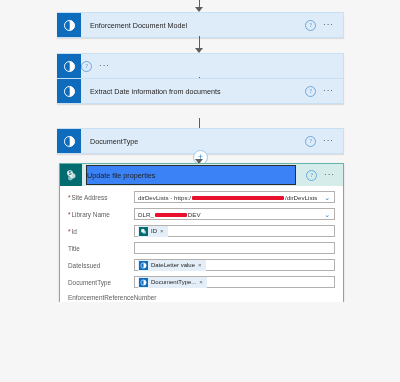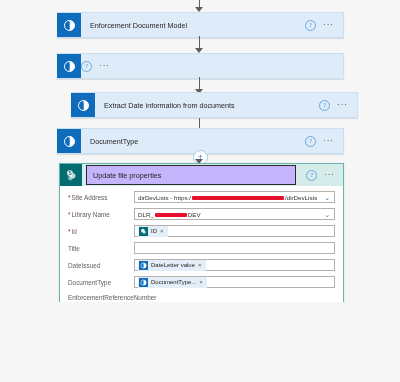--- a/index.html
+++ b/index.html
@@ -64,22 +64,22 @@
   .exp-head{
     height:22px;display:flex;align-items:center;
     background:#d6ecea;
   }
   .sp-iconbox{
     width:22px;height:22px;flex:0 0 22px;background:#036c70;
     display:flex;align-items:center;justify-content:center;
   }
   .exp-titlewrap{
     flex:1 1 auto;height:18px;margin:2px 2px 2px 4px;
-    background:#c4b5fd;border:1px solid #2b2b2b;
-    display:flex;align-items:center;padding-left:6px;
+    background:#3b82f6;border:1px solid #2b2b2b;
+    display:flex;align-items:center;
   }
   .exp-title{font-size:7.2px;color:#201f1e;}
   .exp-tools{flex:0 0 auto;display:flex;align-items:center;gap:7px;padding:0 8px;}
 
   .exp-body{padding:5px 8px 0 8px;background:#fff;}
 
   .frow{display:flex;align-items:flex-start;margin-bottom:5px;}
   .flabel{
     width:66px;flex:0 0 66px;font-size:6.4px;color:#605e5c;
     line-height:8px;padding-top:3px;
@@ -152,21 +152,21 @@
     </div>
     <div class="tools">
       <span class="info-ic">?</span>
       <span class="ellip">···</span>
     </div>
   </div>
 
   <div class="conn" style="top:77px;height:14px;"></div>
   <div class="arrowhead" style="top:89px;"></div>
 
-  <div class="card" style="top:92px;margin-left:14px;">
+  <div class="card" style="top:78px;">
     <div class="iconbox">
       <svg width="13" height="13" viewBox="0 0 16 16" aria-hidden="true">
         <circle cx="8" cy="8" r="6.2" fill="none" stroke="#ffffff" stroke-width="1.2"></circle>
         <path d="M8 1.8 A6.2 6.2 0 0 1 8 14.2 Z" fill="#ffffff"></path>
         <path d="M8 4.2 A3.8 3.8 0 0 0 8 11.8 Z" fill="#0f6cbd"></path>
       </svg>
     </div>
     <div class="title">Extract Date information from documents</div>
     <div class="tools">
       <span class="info-ic">?</span>

